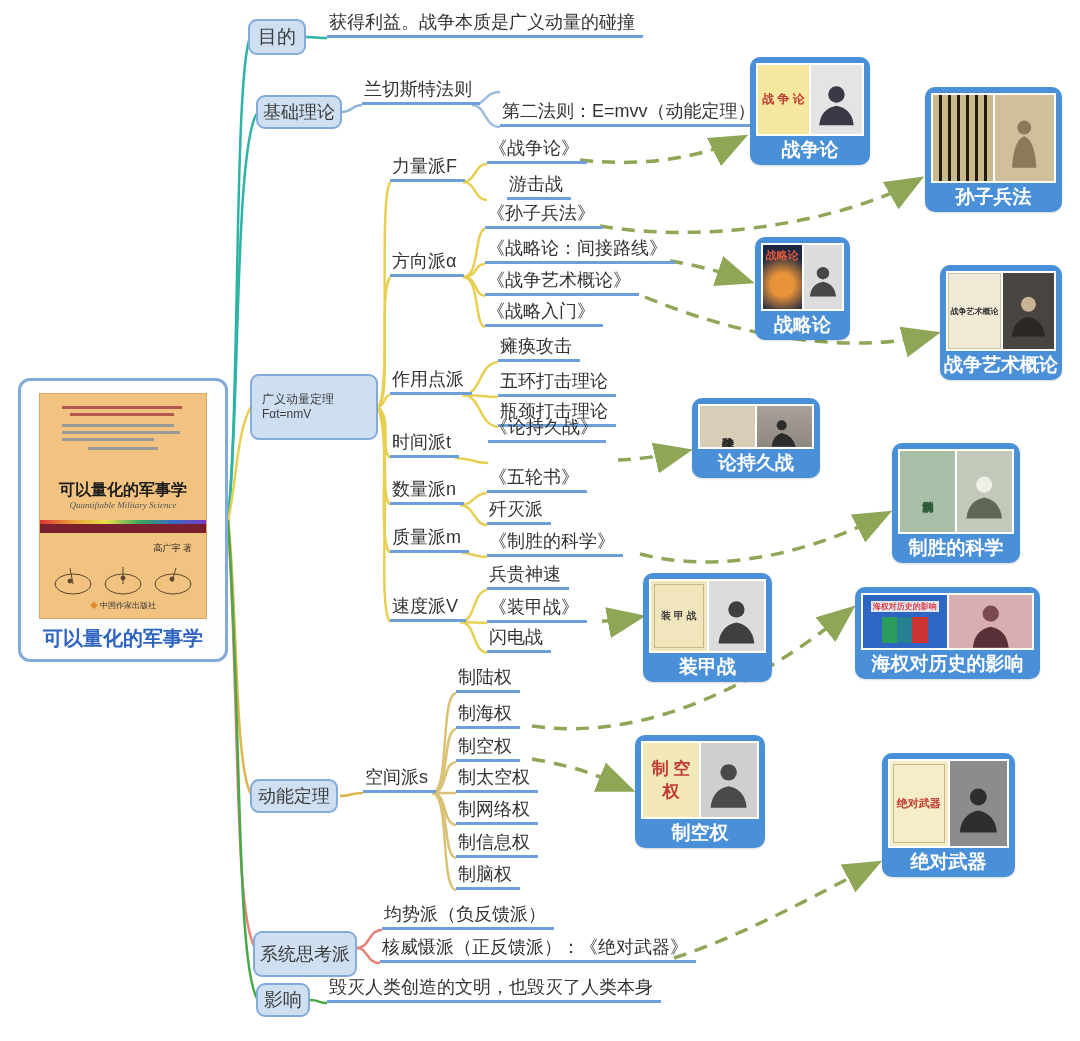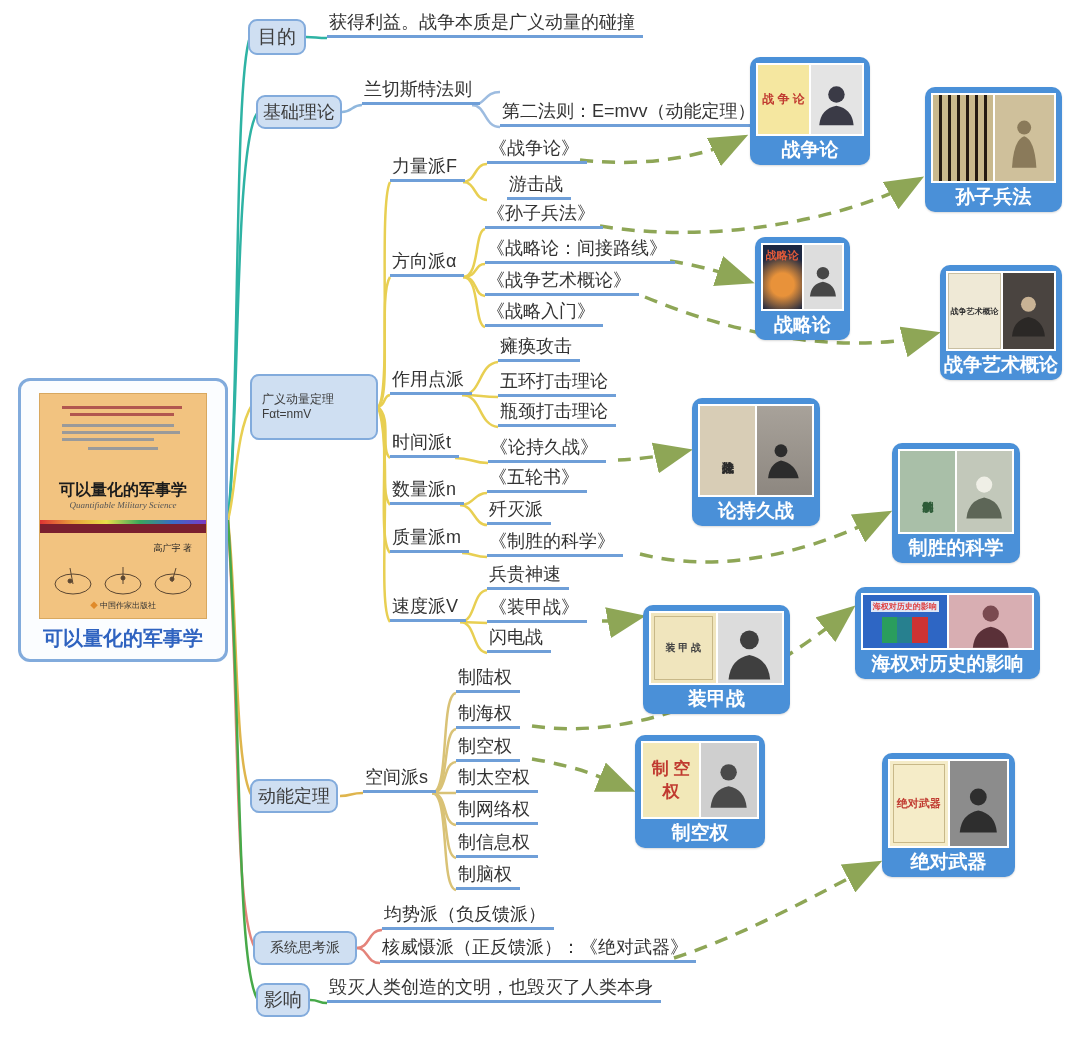--- a/index.html
+++ b/index.html
@@ -175,21 +175,21 @@
 
   <div class="bnode" style="left:250px;top:374px;width:128px;height:66px;font-size:12px;align-items:flex-start;padding-left:10px">
     <span>广义动量定理</span>
     <span>Fαt=nmV</span>
     </div>
 
   <div class="bnode" style="left:250px;top:779px;width:88px;height:34px;font-size:18px">
     <span>动能定理</span>
     </div>
 
-  <div class="bnode" style="left:253px;top:931px;width:104px;height:34px;font-size:14px">
+  <div class="bnode" style="left:253px;top:931px;width:104px;height:46px;font-size:18px">
     <span>系统思考派</span>
     </div>
 
   <div class="bnode" style="left:256px;top:983px;width:54px;height:34px">
     <span>影响</span>
     </div>
 
   <div class="leaf" style="left:327px;top:11px">获得利益。战争本质是广义动量的碰撞</div>
   <div class="leaf" style="left:362px;top:78px">兰切斯特法则</div>
   <div class="leaf" style="left:500px;top:100px">第二法则：E=mvv（动能定理）</div>
@@ -203,21 +203,21 @@
   <div class="leaf" style="left:485px;top:237px">《战略论：间接路线》</div>
   <div class="leaf" style="left:485px;top:269px">《战争艺术概论》</div>
   <div class="leaf" style="left:485px;top:300px">《战略入门》</div>
 
   <div class="leaf" style="left:390px;top:368px">作用点派</div>
   <div class="leaf" style="left:498px;top:335px">瘫痪攻击</div>
   <div class="leaf" style="left:498px;top:370px">五环打击理论</div>
   <div class="leaf" style="left:498px;top:400px">瓶颈打击理论</div>
 
   <div class="leaf" style="left:390px;top:431px">时间派t</div>
-  <div class="leaf" style="left:488px;top:436px">《论持久战》</div>
+  <div class="leaf" style="left:488px;top:416px">《论持久战》</div>
 
   <div class="leaf" style="left:390px;top:478px">数量派n</div>
   <div class="leaf" style="left:487px;top:466px">《五轮书》</div>
   <div class="leaf" style="left:487px;top:498px">歼灭派</div>
 
   <div class="leaf" style="left:390px;top:526px">质量派m</div>
   <div class="leaf" style="left:487px;top:530px">《制胜的科学》</div>
 
   <div class="leaf" style="left:390px;top:595px">速度派V</div>
   <div class="leaf" style="left:487px;top:563px">兵贵神速</div>
@@ -289,21 +289,21 @@
       <div class="portrait" style="background:#4a4440">
         <svg viewBox="0 0 60 60">
             <circle cx="30" cy="17" r="10" fill="#c9b395"></circle>
             <path d="M8 60 Q10 38 30 34 Q50 38 52 60 Z" fill="#2b2826"></path>
           </svg>
       </div>
     </div>
     <div class="bookcap">战争艺术概论</div>
   </div>
 
-  <div class="booknode" style="left:692px;top:398px;width:128px;height:128px">
+  <div class="booknode" style="left:692px;top:398px;width:128px;height:80px">
     <div class="bookimgs">
       <div class="cover" style="background:#d8cdb6">
         <span class="vtitle" style="color:#2b2b2b;font-size:12px">论持久战</span>
       </div>
       <div class="portrait" style="background:linear-gradient(180deg,#a8a29a,#8d8780)">
         <svg viewBox="0 0 60 60">
             <circle cx="26" cy="26" r="8" fill="#2c2c2c"></circle>
             <path d="M10 60 Q12 42 26 38 Q44 42 48 60 Z" fill="#2c2c2c"></path>
           </svg>
       </div>
@@ -319,21 +319,21 @@
       <div class="portrait" style="background:#c2c8ba">
         <svg viewBox="0 0 60 60">
             <circle cx="30" cy="18" r="10" fill="#efefe6"></circle>
             <path d="M8 60 Q10 38 30 34 Q50 38 52 60 Z" fill="#5d6657"></path>
           </svg>
       </div>
     </div>
     <div class="bookcap">制胜的科学</div>
   </div>
 
-  <div class="booknode" style="left:643px;top:605px;width:147px;height:109px">
+  <div class="booknode" style="left:643px;top:573px;width:129px;height:109px">
     <div class="bookimgs">
       <div class="cover" style="background:#f0e5bd;box-shadow:inset 0 0 0 3px #f0e5bd, inset 0 0 0 4px #c8b888">
         <span class="ctitle" style="color:#444;font-size:10px">装 甲 战</span>
       </div>
       <div class="portrait" style="background:#dcdcdc">
         <svg viewBox="0 0 60 60">
             <circle cx="30" cy="18" r="10" fill="#3f3f3f"></circle>
             <path d="M8 60 Q10 38 30 34 Q50 38 52 60 Z" fill="#3f3f3f"></path>
           </svg>
       </div>

